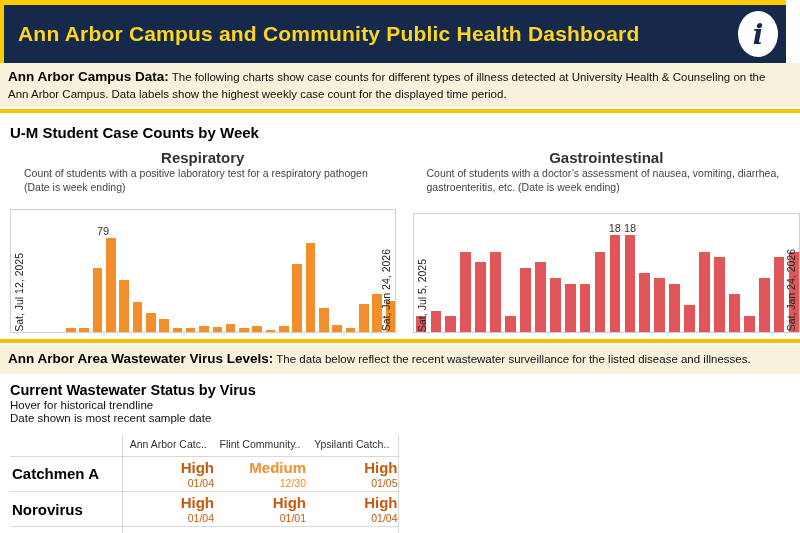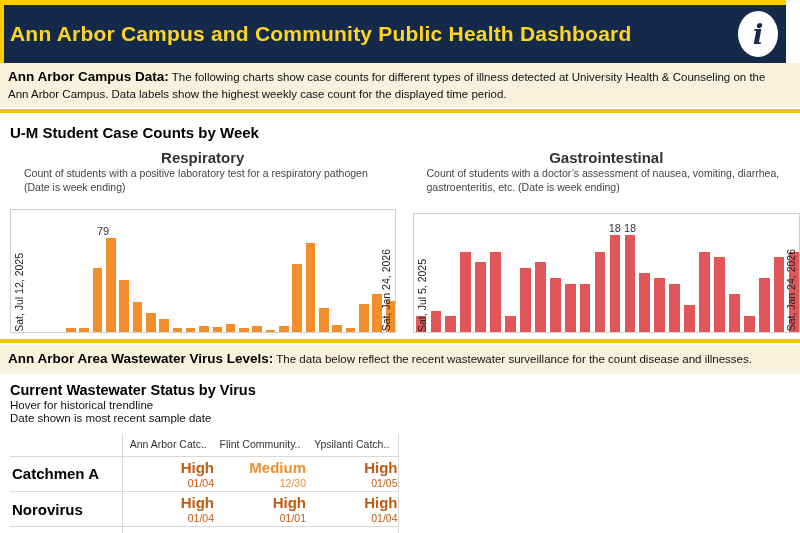--- a/index.html
+++ b/index.html
@@ -3,21 +3,21 @@
 <meta charset="utf-8">
 <style>
   html,body{margin:0;padding:0;}
   body{font-family:"Liberation Sans",sans-serif;background:#fff;}
   .page{position:relative;width:800px;height:533px;overflow:hidden;background:#fff;}
 
   
   .header{width:786px;height:63px;box-sizing:border-box;background:var(--navy);
     border-top:5px solid var(--maize);border-left:4px solid var(--maize);
     display:flex;align-items:center;padding:0 6px 0 6px;}
-  .header-title{color:var(--title_yellow);font-size:21px;font-weight:bold;margin:0;letter-spacing:.2px;}
+  .header-title{color:var(--title_yellow);font-size:21px;font-weight:bold;margin:8px;letter-spacing:.2px;}
   .info-icon{margin-left:auto;margin-right:2px;width:40px;height:46px;background:#fff;border-radius:50%;
     display:flex;align-items:center;justify-content:center;
     font-family:"DejaVu Serif",serif;font-style:italic;font-weight:bold;font-size:28px;color:var(--navy);cursor:pointer;}
 
   
   .band{background:var(--band_bg);padding:4px 16px 5px 8px;font-size:11.5px;color:#111;line-height:1.42;}
   .band .lead{font-weight:bold;font-size:13.5px;color:#000;}
   .divider{height:4px;background:var(--divider);}
   #divider1{margin-top:2px;}
   #divider2{margin-top:6px;margin-bottom:2px;}
@@ -146,21 +146,21 @@
           <div class="bar" style="left: 375.166px; width: 10.7446px; height: 80px; background: rgb(225, 87, 89);"></div>
           <div class="peak-label" style="left: 208.923px; bottom: 98.5455px;">18 18</div>
         </div>
     </div>
   </div>
 
   <div class="divider" id="divider2"></div>
 
   <div class="band">
     <span class="lead">Ann Arbor Area Wastewater Virus Levels:</span>
-    <span>The data below reflect the recent wastewater surveillance for the count disease and illnesses.</span>
+    <span>The data below reflect the recent wastewater surveillance for the listed disease and illnesses.</span>
   </div>
 
   <div class="ww-heading">Current Wastewater Status by Virus</div>
   <div class="ww-sub">Hover for historical trendline</div>
   <div class="ww-sub">Date shown is most recent sample date</div>
 
   <table class="ww">
     <colgroup>
       <col class="c-virus">
         <col class="c-data">

